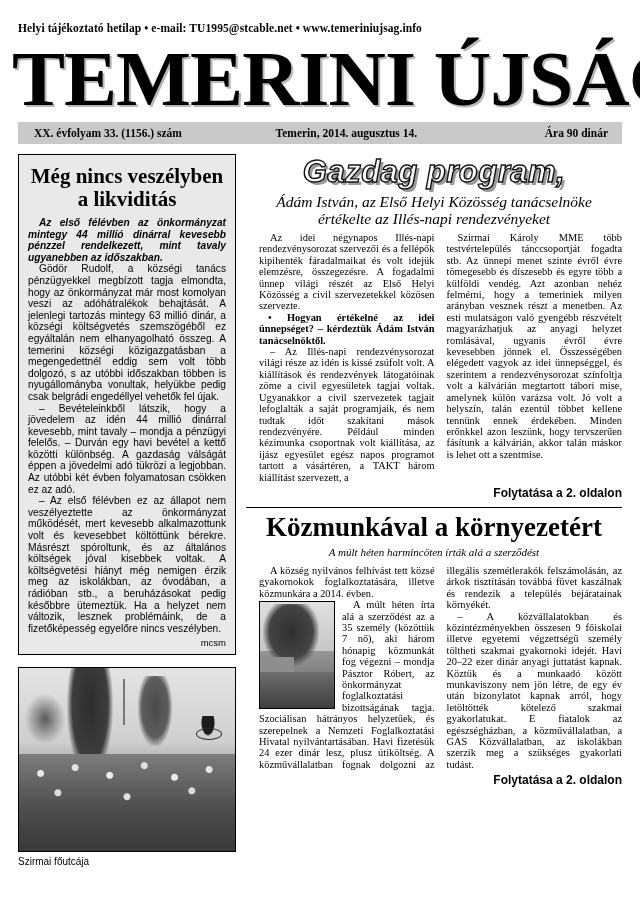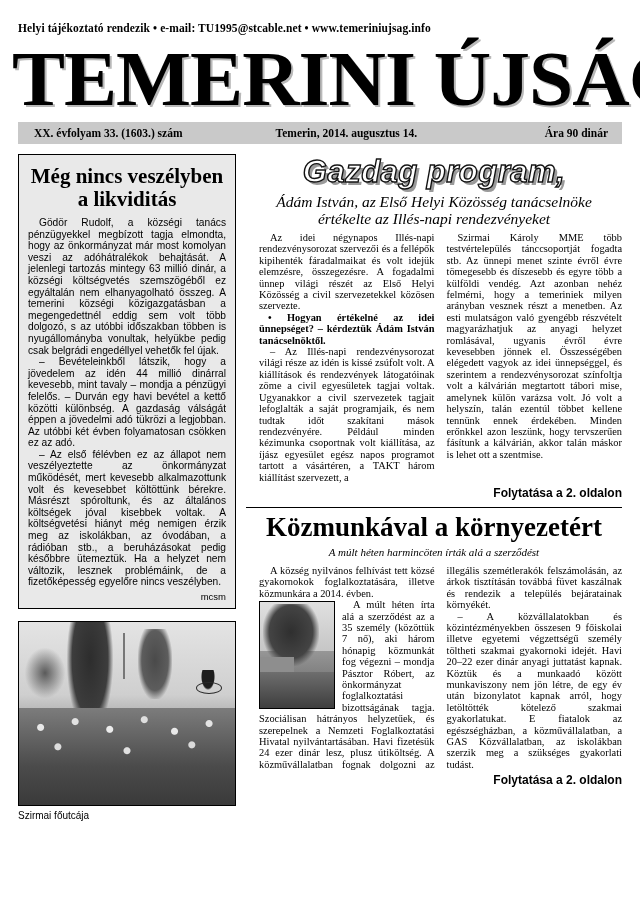--- a/index.html
+++ b/index.html
@@ -275,42 +275,43 @@
   .ip-house { position:absolute; left:0; top:52%; width:46%; height:20%; background:#8e8e8e; }
   .ip-grass { position:absolute; left:0; top:66%; width:100%; height:34%;
     background: linear-gradient(#6e6e6e, #3e3e3e); }
 </style>
 </head>
 <body>
 
 <div class="page">
 
   <div class="tagline-row">
-    <span class="tagline">Helyi tájékoztató rendezik • e-mail: TU1995@stcable.net • www.temeriniujsag.info</span>
+    <span class="tagline">Helyi tájékoztató hetilap • e-mail: TU1995@stcable.net • www.temeriniujsag.info</span>
   </div>
 
   <div class="masthead-wrap">
     <div class="masthead-title">TEMERINI ÚJSÁG</div>
   </div>
 
   <div class="infobar">
-    <span class="ib-left">XX. évfolyam 33. (1603.) szám</span>
+    <span class="ib-left">XX. évfolyam 33. (1156.) szám</span>
     <span class="ib-mid">Temerin, 2014. augusztus 14.</span>
     <span class="ib-right">Ára 90 dinár</span>
   </div>
 
   <div class="content">
 
     <div class="left-col">
 
       <div class="boxed">
         <h2>
           <span>Még nincs veszélyben</span><br>
           <span>a likviditás</span>
         </h2>
+        <p class="lead">Az első félévben az önkormányzat mintegy 44 millió dinárral kevesebb pénzzel rendelkezett, mint tavaly ugyanebben az időszakban.</p>
         <p>Gödör Rudolf, a községi tanács pénzügyekkel megbízott tagja elmondta, hogy az önkormányzat már most komolyan veszi az adóhátralékok behajtását. A jelenlegi tartozás mintegy 63 millió dinár, a községi költségvetés szemszögéből ez egyáltalán nem elhanyagolható összeg. A temerini községi közigazgatásban a megengedettnél eddig sem volt több dolgozó, s az utóbbi időszakban többen is nyugállományba vonultak, helyükbe pedig csak belgrádi engedéllyel vehetők fel újak.</p>
         <p>– Bevételeinkből látszik, hogy a jövedelem az idén 44 millió dinárral kevesebb, mint tavaly – mondja a pénzügyi felelős. – Durván egy havi bevétel a kettő közötti különbség. A gazdaság válságát éppen a jövedelmi adó tükrözi a legjobban. Az utóbbi két évben folyamatosan csökken ez az adó.</p>
         <p>– Az első félévben ez az állapot nem veszélyeztette az önkormányzat működését, mert kevesebb alkalmazottunk volt és kevesebbet költöttünk bérekre. Másrészt spóroltunk, és az általános költségek jóval kisebbek voltak. A költségvetési hiányt még nemigen érzik meg az iskolákban, az óvodában, a rádióban stb., a beruházásokat pedig későbbre ütemeztük. Ha a helyzet nem változik, lesznek problémáink, de a fizetőképesség egyelőre nincs veszélyben.</p>
         <div class="byline-right">mcsm</div>
       </div>
 
       <div class="photo-block">
         <div class="photo">
           <div class="ph-sky"></div>
           <div class="ph-road"></div>

